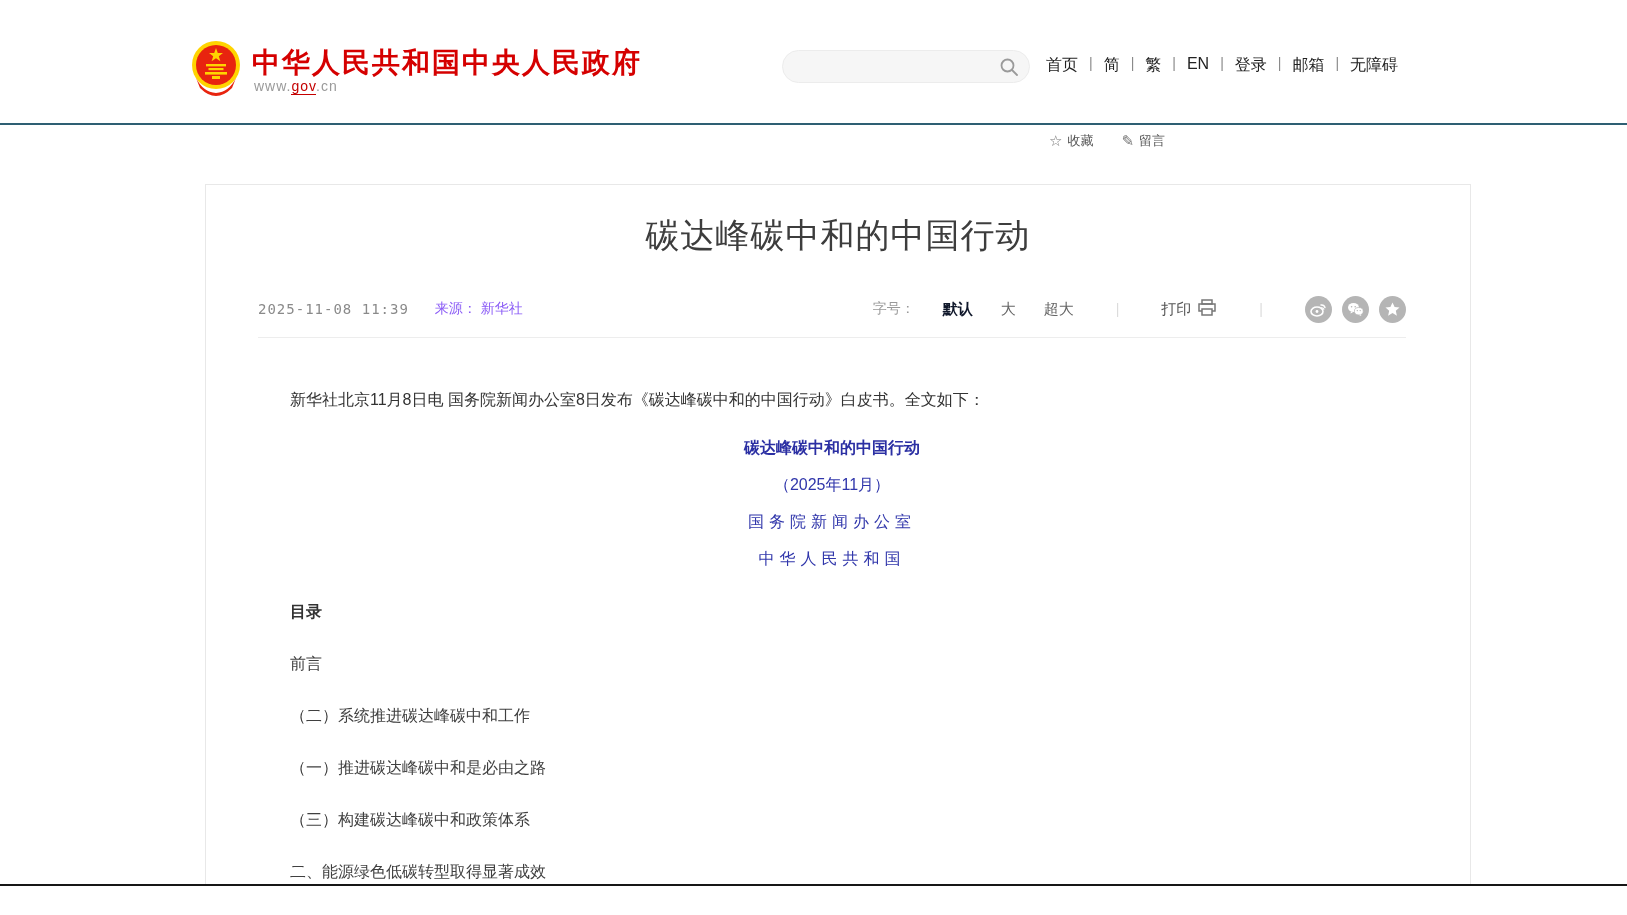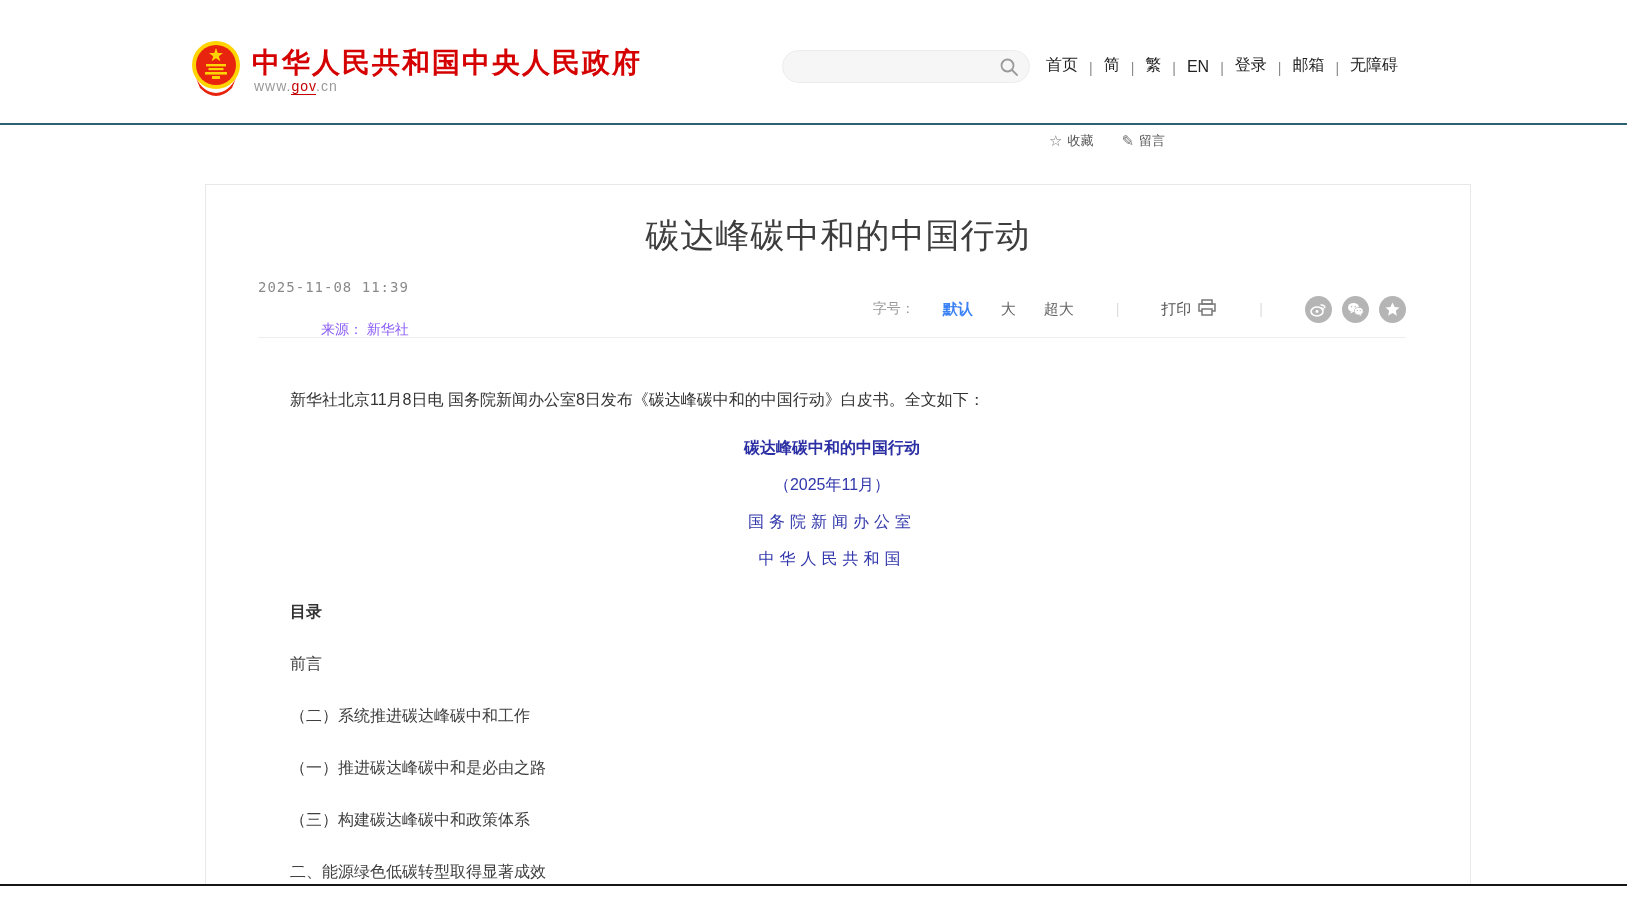--- a/index.html
+++ b/index.html
@@ -11,43 +11,43 @@
   .top-header { position:absolute; left:0; top:0; width:100%; height:125px; background:#ffffff; border-bottom:2px solid #2e5f73; }
   .logo { position:absolute; left:191px; top:40px; width:50px; height:56px; }
   .site-title { position:absolute; left:252px; top:44px; font-size:28px; font-weight:bold; color:#d50000; letter-spacing:2px; }
   .site-url { position:absolute; left:254px; top:78px; font-size:14px; color:#9a9a9a; letter-spacing:1px; }
   .site-url .gov { color:#c40000; border-bottom:1px solid #c40000; }
 
   .search-box { position:absolute; left:782px; top:50px; width:248px; height:33px; background:#f6f6f6; border:1px solid #ececec; border-radius:17px; }
   .search-box input { position:absolute; left:16px; top:0; width:190px; height:31px; border:none; background:transparent; outline:none; font-size:14px; color:#333; }
   .search-icon { position:absolute; right:10px; top:6px; width:20px; height:20px; }
 
-  .top-nav { position:absolute; left:1046px; top:55px; display:flex; align-items:flex-end; font-size:16px; color:#222; }
+  .top-nav { position:absolute; left:1046px; top:55px; display:flex; align-items:flex-start; font-size:16px; color:#222; }
   .top-nav .nav-item { color:#222; cursor:pointer; white-space:nowrap; }
   .top-nav .sep { color:#8a8a8a; margin:0 11px; font-size:14px; }
 
   
   .fav-strip { position:absolute; top:132px; left:0; width:100%; height:28px; }
   .fav-group { position:absolute; right:462px; top:0; display:flex; gap:28px; font-size:13px; color:#555; }
   .fav-item { display:flex; align-items:center; gap:5px; cursor:pointer; }
   .fav-item .glyph { font-size:15px; color:#777; }
 
   
   .card { position:absolute; left:205px; top:184px; width:1266px; height:701px; background:#ffffff; border:1px solid #e8e8e8; border-bottom:none; }
 
   .doc-title { margin-top:28px; text-align:center; font-size:34px; font-weight:400; color:#3d3d3d; letter-spacing:1px; }
 
   .meta-row { margin:34px 64px 0 52px; height:32px; display:flex; align-items:center; justify-content:space-between; }
-  .meta-left { display:flex; align-items:flex-end; gap:26px;flex-direction:column; }
+  .meta-left { display:flex; align-items:center; gap:26px; }
   .meta-date { font-family:"DejaVu Sans Mono","Liberation Mono",monospace; font-size:14px; color:#8a8a8a; letter-spacing:1px; }
   .meta-source { font-size:14px; color:#8b5cf6; }
   .meta-right { display:flex; align-items:center; gap:28px; }
   .fs-label { font-size:14px; color:#999; }
   .fs-opt { font-size:15px; color:#666; cursor:pointer; }
-  .fs-opt.active { color:#3b82f6; font-weight:bold; }
+  .fs-opt.active { color:#0f172a; font-weight:bold; }
   .meta-divider { color:#dcdcdc; margin:0 14px; font-size:14px; }
   .print-btn { display:flex; align-items:center; gap:6px; font-size:15px; color:#555; cursor:pointer; }
   .share-icons { display:flex; align-items:center; gap:10px; }
   .circle-icon { width:27px; height:27px; border-radius:50%; background:#b5b5b5; display:flex; align-items:center; justify-content:center; cursor:pointer; }
 
   .meta-sep { margin:12px 64px 0 52px; border:none; border-top:1px solid #ededed; }
 
   .article-body { padding:0 64px 0 52px; }
   .article-body p { font-size:16px; line-height:24px; }
   .intro { margin-top:50px; text-indent:2em; color:#333; }

